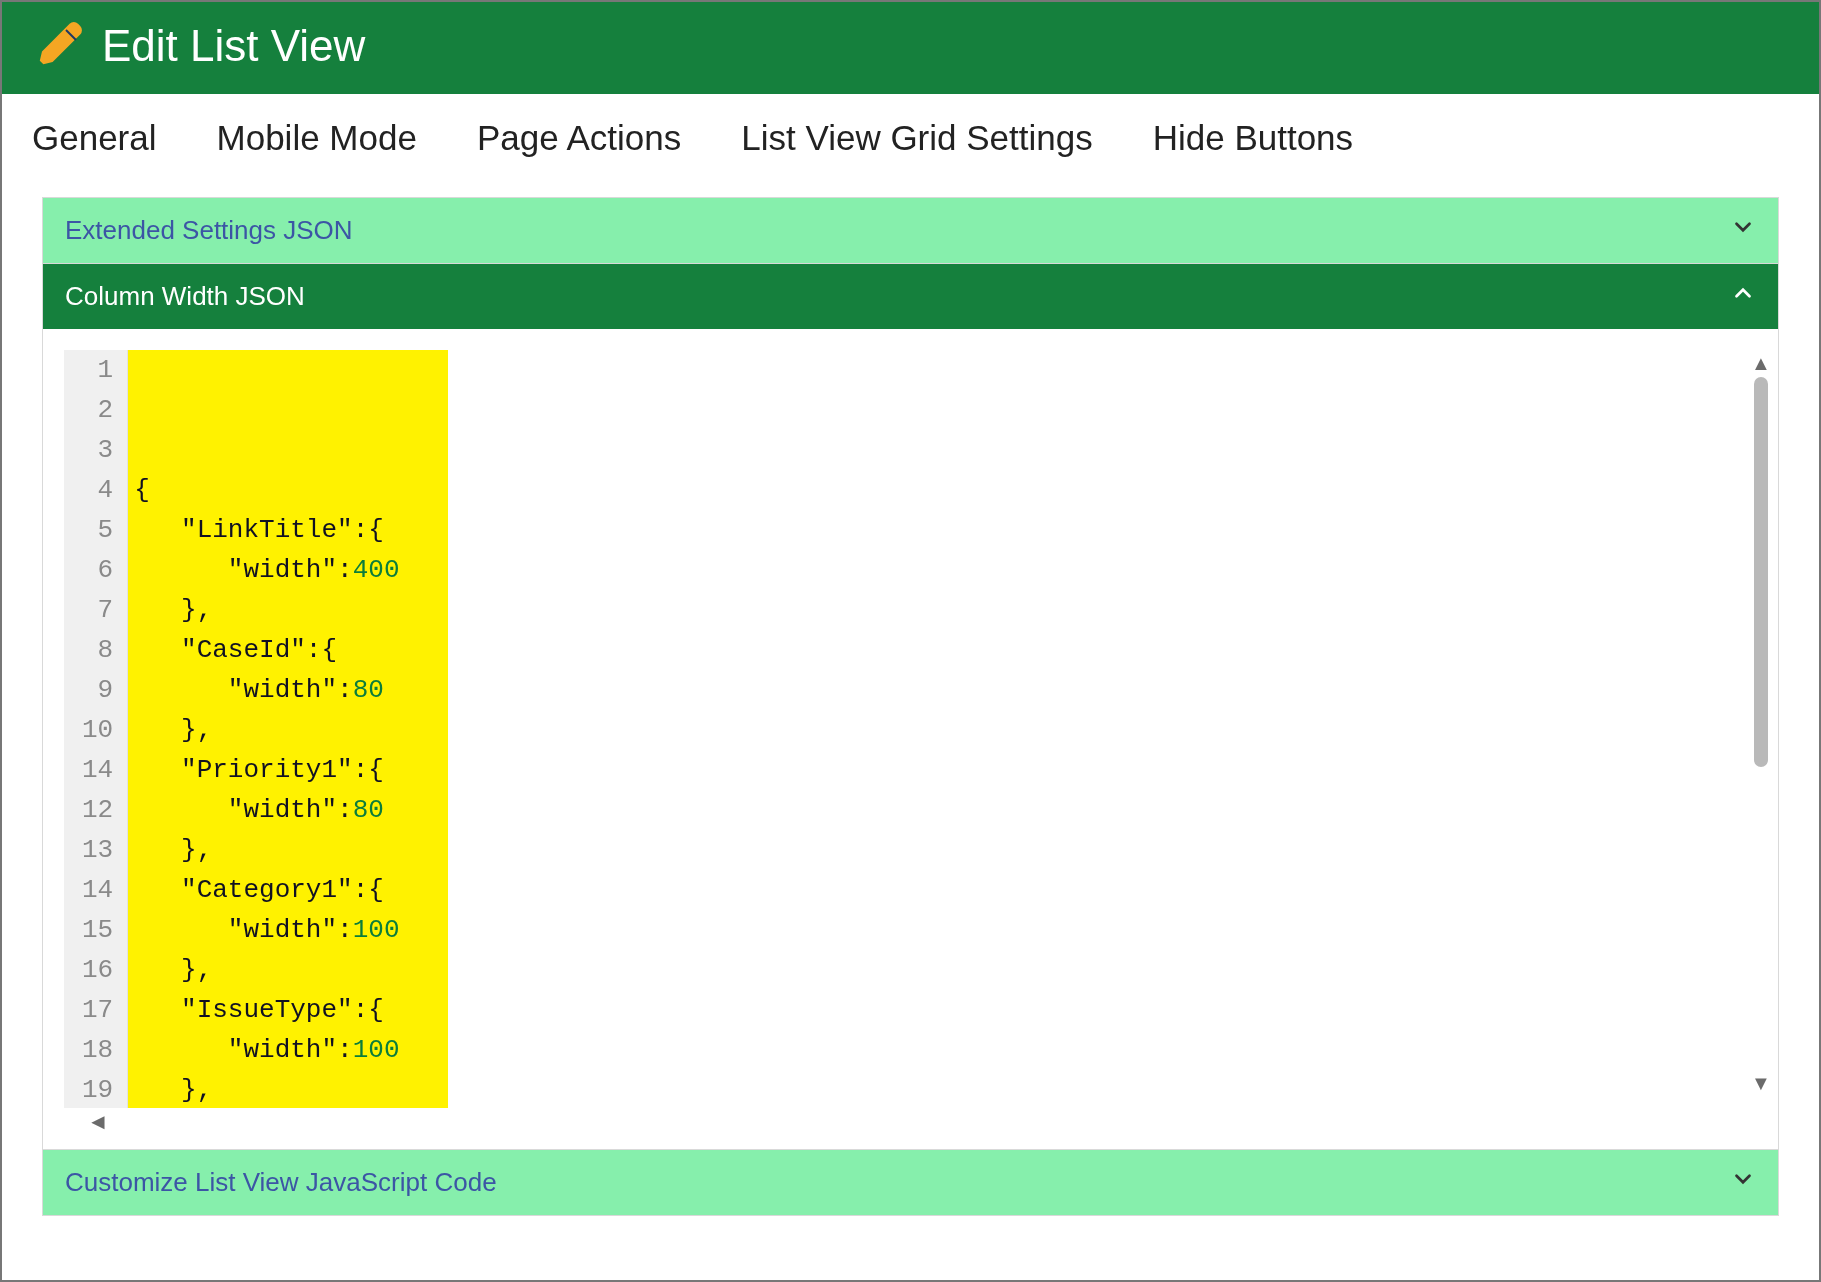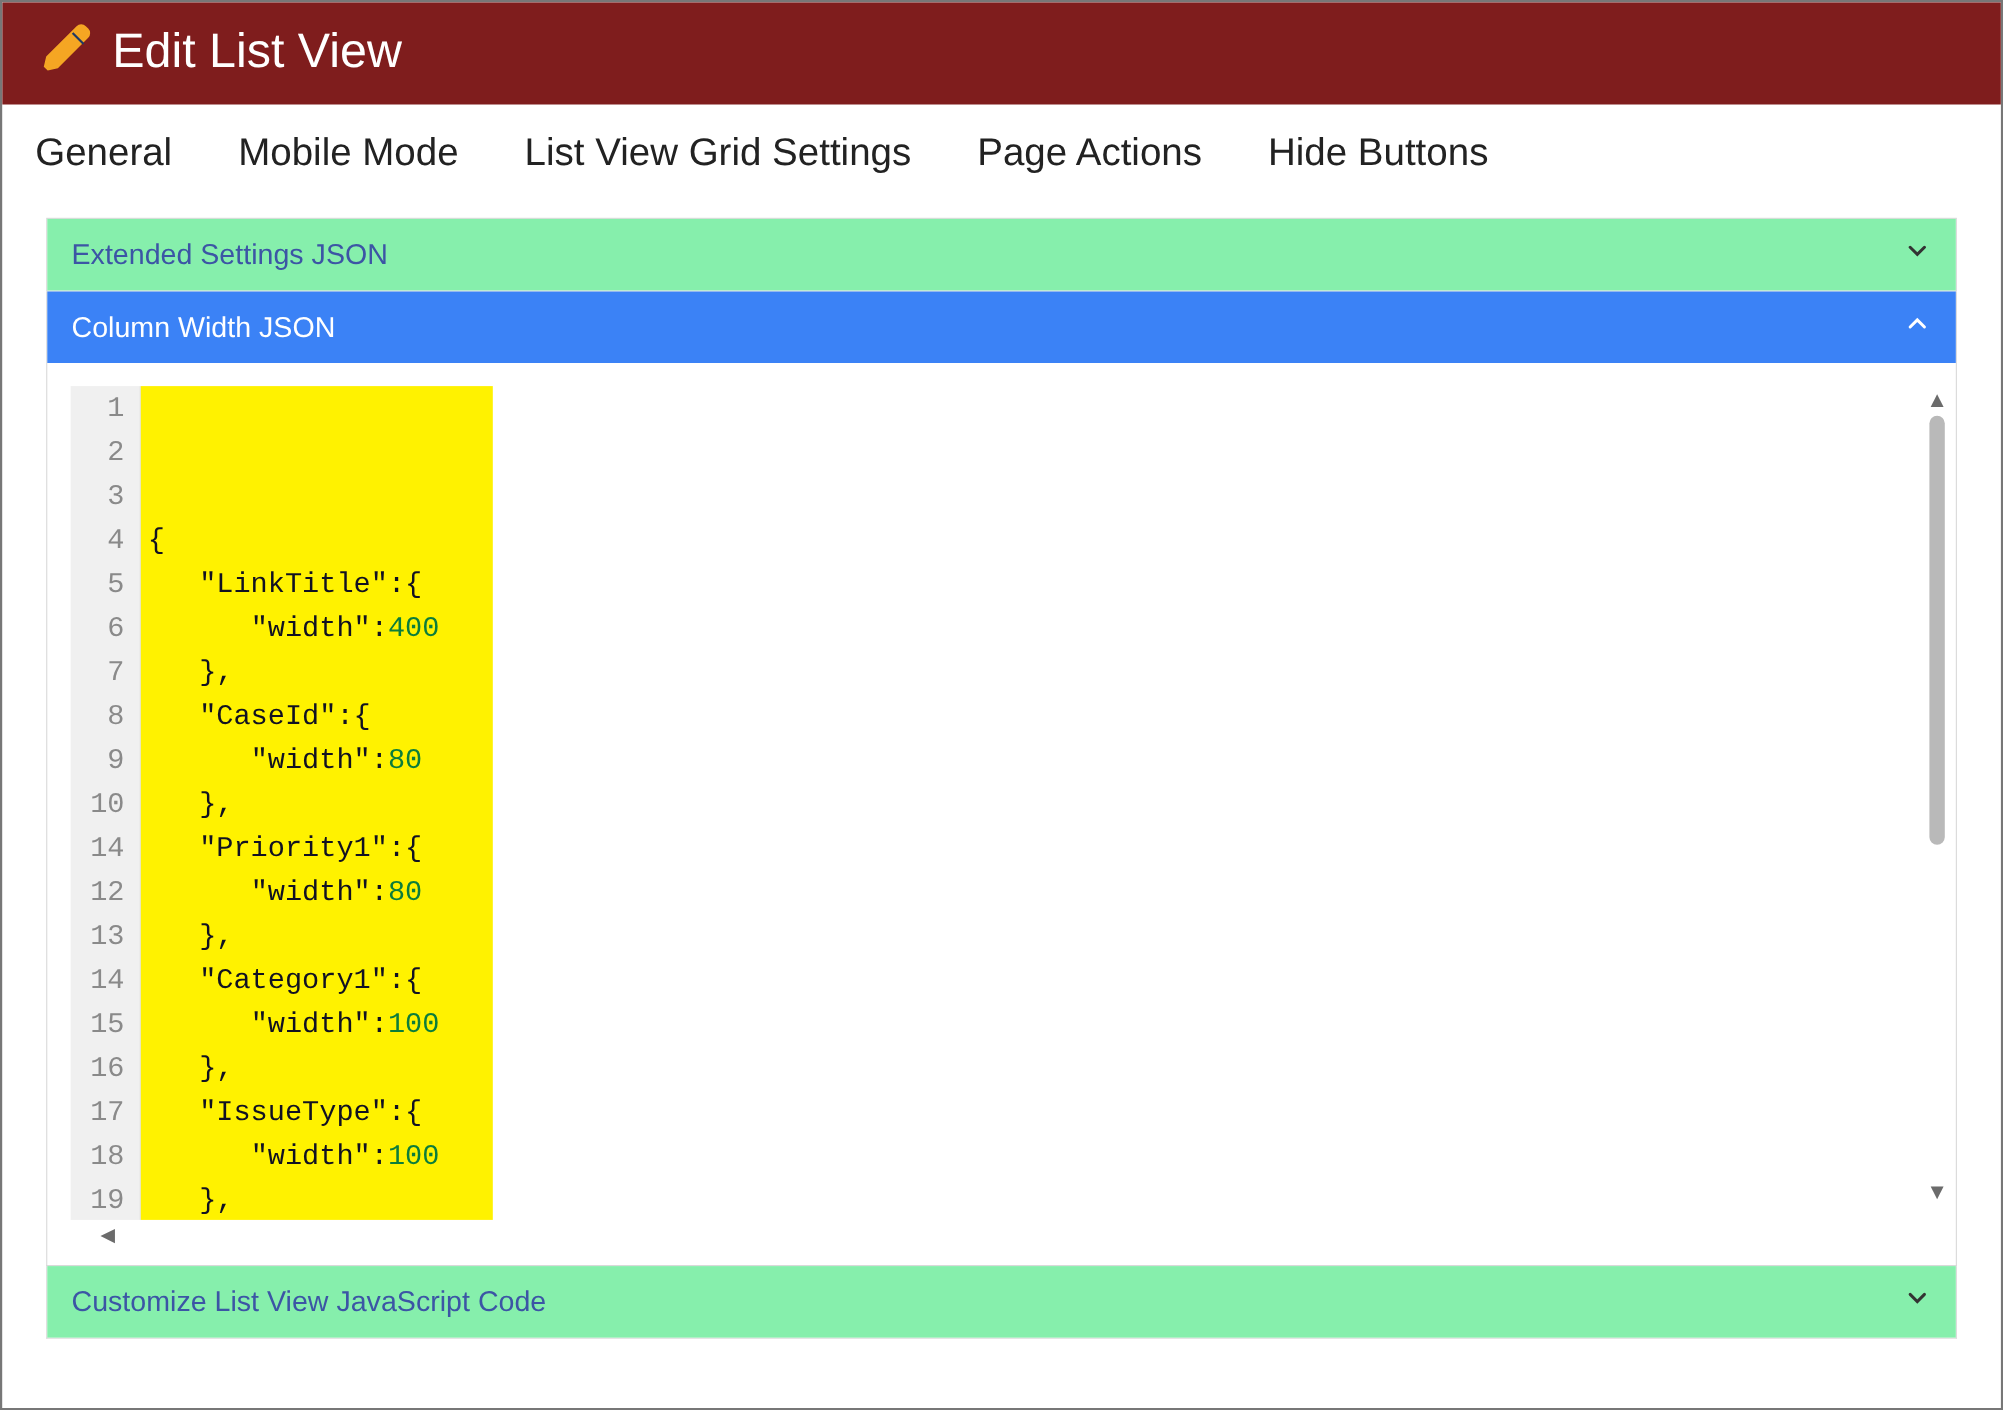--- a/index.html
+++ b/index.html
@@ -8,21 +8,21 @@
     background: #fff;
     color: #222;
     width: 1821px;
     height: 1282px;
     overflow: hidden;
     border: 2px solid #777;
     transform-origin: top left;
   }
   
   .header {
-    background: #7f1d1d;
+    background: #15803d;
     color: #fff;
     display: flex;
     align-items: center;
     padding: 18px 36px 22px 36px;
     gap: 16px;
   }
   .header .title {
     font-size: 44px;
     font-weight: 400;
   }
@@ -55,21 +55,21 @@
   .panel + .panel { border-top: none; }
   .panel-header {
     display: flex;
     align-items: center;
     justify-content: space-between;
     padding: 16px 22px;
     font-size: 26px;
     cursor: pointer;
   }
   .panel-header.collapsed { color: #3c55a5; background: #86efac; }
-  .panel-header.expanded  { color: #fff; background: #3b82f6; }
+  .panel-header.expanded  { color: #fff; background: #15803d; }
   .chev svg { width: 26px; height: 26px; }
   .chev.expanded svg { transform: rotate(180deg); }
   
   .editor-wrap {
     padding: 20px 20px 8px 20px;
     position: relative;
   }
   .editor {
     display: flex;
     font-family: Consolas, "Courier New", monospace;
@@ -139,22 +139,22 @@
       <path d="M3 21l3.8-.9L20.4 6.5a2 2 0 0 0 0-2.8l-1.1-1.1a2 2 0 0 0-2.8 0L2.9 16.2 2 20l1 1z" stroke="#f5a623" stroke-width="2" fill="#f5a623"></path>
       <path d="M14 5l5 5" stroke="#1f3864" stroke-width="1"></path>
     </svg>
   </span>
   <span class="title">Edit List View</span>
 </div>
 
 <div class="tabs">
   <div class="tab">General</div>
   <div class="tab">Mobile Mode</div>
+  <div class="tab">Page Actions</div>
   <div class="tab">List View Grid Settings</div>
-  <div class="tab">Page Actions</div>
   <div class="tab">Hide Buttons</div>
 </div>
 
 <div class="content">
 
   <div class="panel">
     <div class="panel-header collapsed">
       <span>Extended Settings JSON</span>
       <span class="chev">
         <svg viewBox="0 0 24 24">

